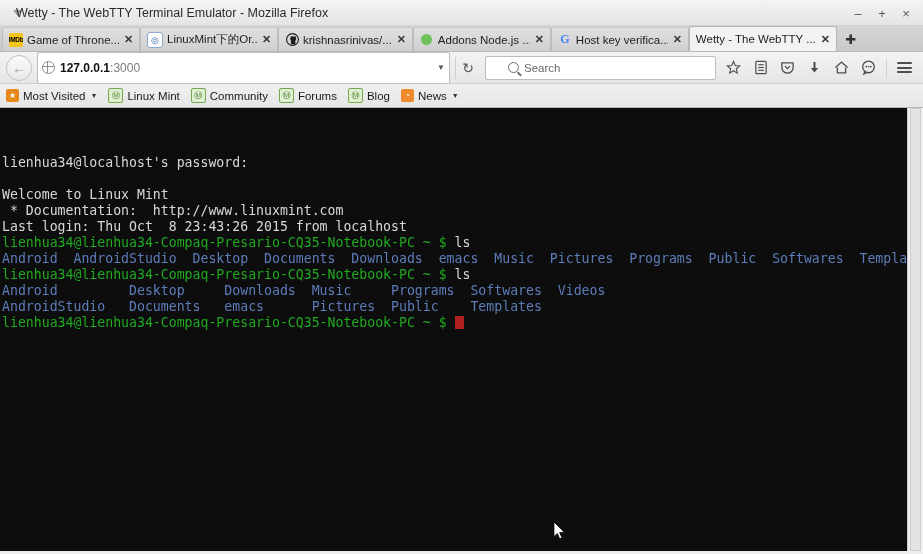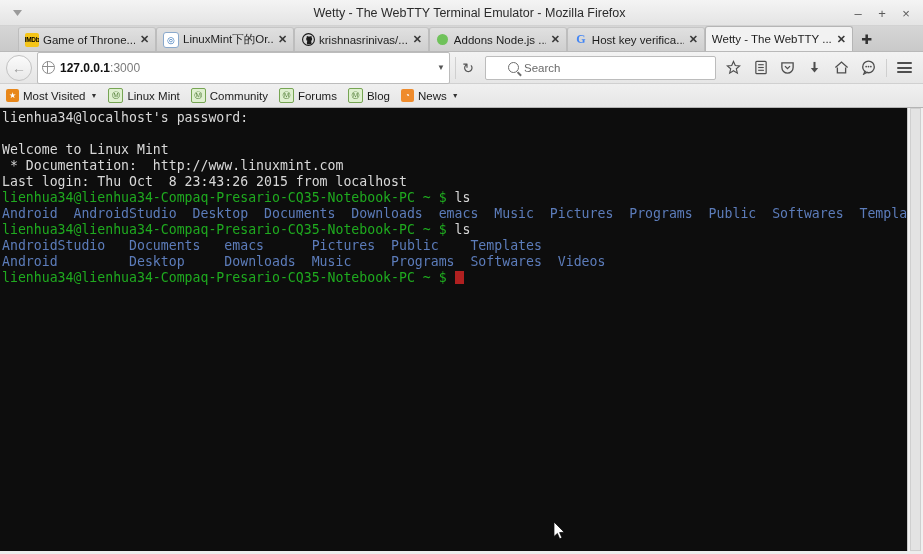--- a/index.html
+++ b/index.html
@@ -35,21 +35,21 @@
     height: 24px;
     display: flex;
     align-items: center;
     justify-content: center;
     margin-left: 4px;
   }
   .tb-menu-arrow svg { display:block; }
   .tb-title {
     position: absolute;
     left: 16px; right: 0;
-    text-align: center;
+    text-align: left;
     font-size: 12.5px;
     color: #2b2b2b;
     line-height: 26px;
     pointer-events: none;
     white-space: nowrap;
     overflow: hidden;
   }
   .tb-buttons {
     position: absolute;
     right: 6px;
@@ -71,21 +71,21 @@
   }
 
   
   .tabstrip {
     height: 26px;
     background: linear-gradient(to bottom,#d6d6d6 0%, #c9c9c9 100%);
     display: flex;
     align-items: flex-end;
     box-sizing: border-box;
     border-bottom: 1px solid #b9b9b9;
-    padding-left: 18px;
+    padding-left: 2px;
     position: relative;
   }
   .tab {
     height: 24px;
     display: flex;
     align-items: center;
     gap: 4px;
     padding: 0 5px 0 6px;
     box-sizing: border-box;
     background: linear-gradient(to bottom,#e0e0e0 0%, #cfcfcf 100%);
@@ -306,20 +306,21 @@
     background: #0d0d0d;
     display: flex;
   }
   .terminal {
     flex: 1 1 auto;
     background: #0d0d0d;
     overflow: hidden;
     padding: 2px 0 0 2px;
     box-sizing: border-box;
     position: relative;
+    margin-top: 45px;
   }
   .tline {
     font-family: "DejaVu Sans Mono", monospace;
     font-size: 13.2px;
     line-height: 16px;
     white-space: pre;
     color: #d6d6d6;
     height: 16px;
   }
   .c-white { color:#d8d8d8; }
@@ -507,22 +508,22 @@
   <div class="terminal-wrap">
     <div class="terminal" id="terminal">
         <div class="tline"><span class="c-white">lienhua34@localhost's password:</span></div>
         <div class="tline"><span class="c-white"></span></div>
         <div class="tline"><span class="c-white">Welcome to Linux Mint</span></div>
         <div class="tline"><span class="c-white"> * Documentation:  http://www.linuxmint.com</span></div>
         <div class="tline"><span class="c-white">Last login: Thu Oct  8 23:43:26 2015 from localhost</span></div>
         <div class="tline"><span class="c-green">lienhua34@lienhua34-Compaq-Presario-CQ35-Notebook-PC ~ $ </span><span class="c-white">ls</span></div>
         <div class="tline"><span class="c-blue">Android  AndroidStudio  Desktop  Documents  Downloads  emacs  Music  Pictures  Programs  Public  Softwares  Templa</span></div>
         <div class="tline"><span class="c-green">lienhua34@lienhua34-Compaq-Presario-CQ35-Notebook-PC ~ $ </span><span class="c-white">ls</span></div>
+        <div class="tline"><span class="c-blue">Android         Desktop     Downloads  Music     Programs  Softwares  Videos</span></div>
         <div class="tline"><span class="c-blue">AndroidStudio   Documents   emacs      Pictures  Public    Templates</span></div>
-        <div class="tline"><span class="c-blue">Android         Desktop     Downloads  Music     Programs  Softwares  Videos</span></div>
         <div class="tline"><span class="c-green">lienhua34@lienhua34-Compaq-Presario-CQ35-Notebook-PC ~ $ </span><span class="c-white"></span><span class="cursor"></span></div>
       </div>
     <div class="scrollbar">
       <div class="thumb"></div>
     </div>
     <div class="mouse-cursor">
       <svg width="12" height="19" viewBox="0 0 12 19">
         <polygon points="0,0 0,14.5 3.4,11.4 5.7,16.8 7.9,15.8 5.6,10.6 10.2,10.2" fill="#ffffff" stroke="#000000" stroke-width="0.7"></polygon>
       </svg>
     </div>

